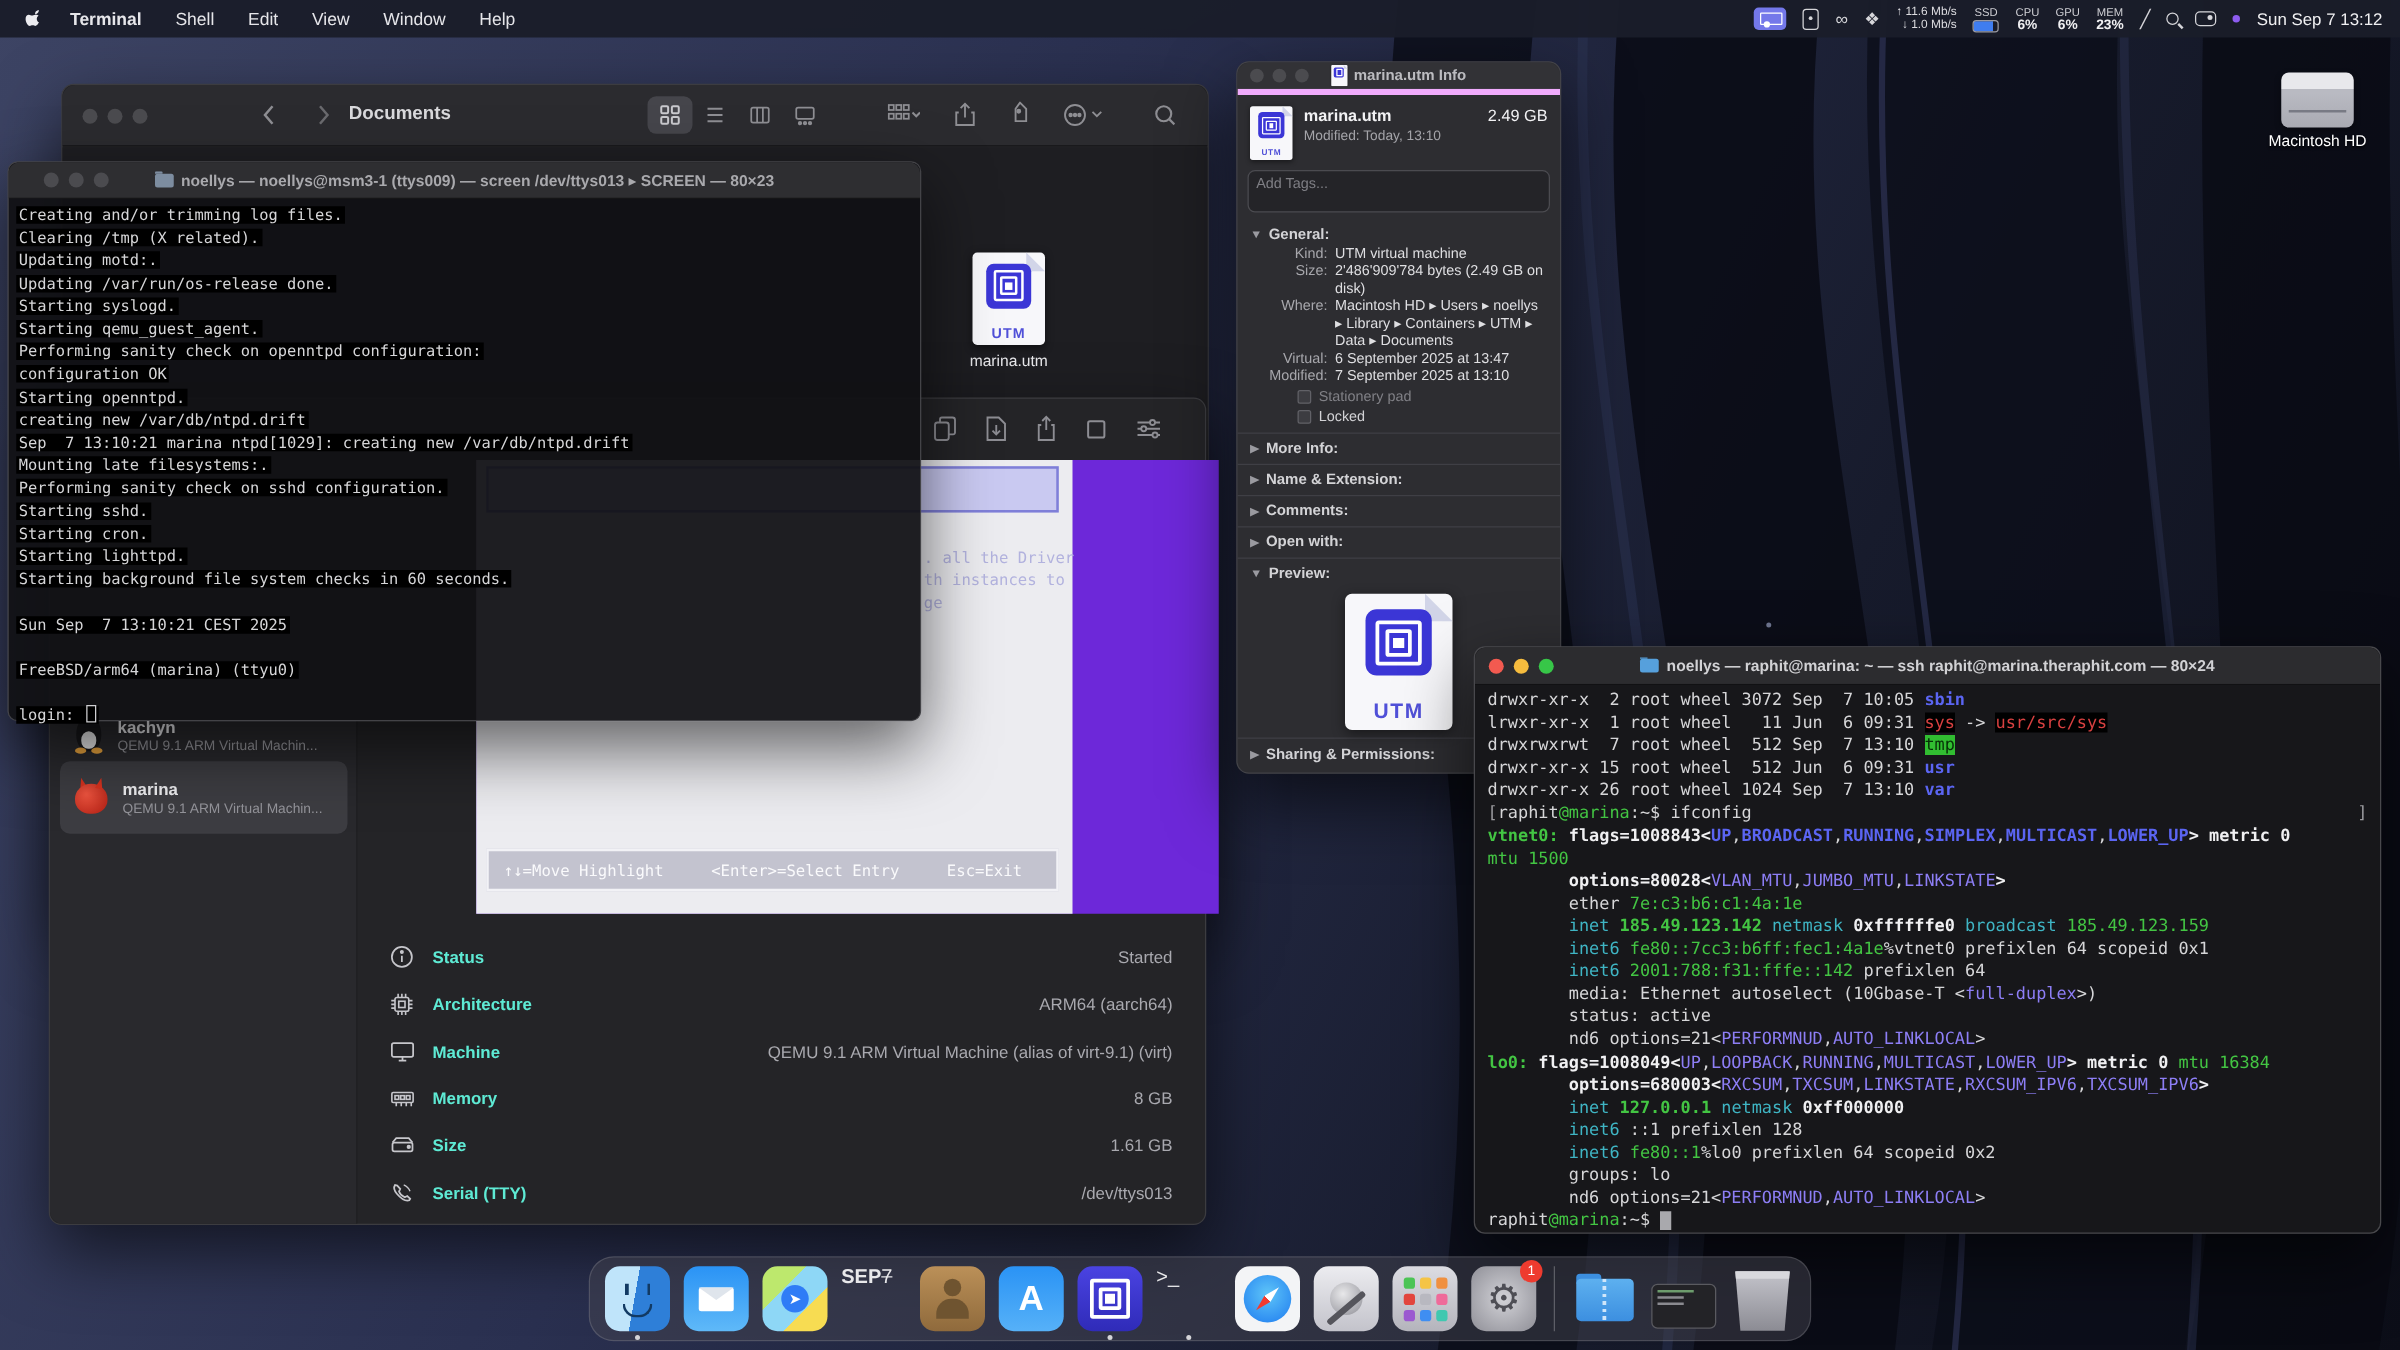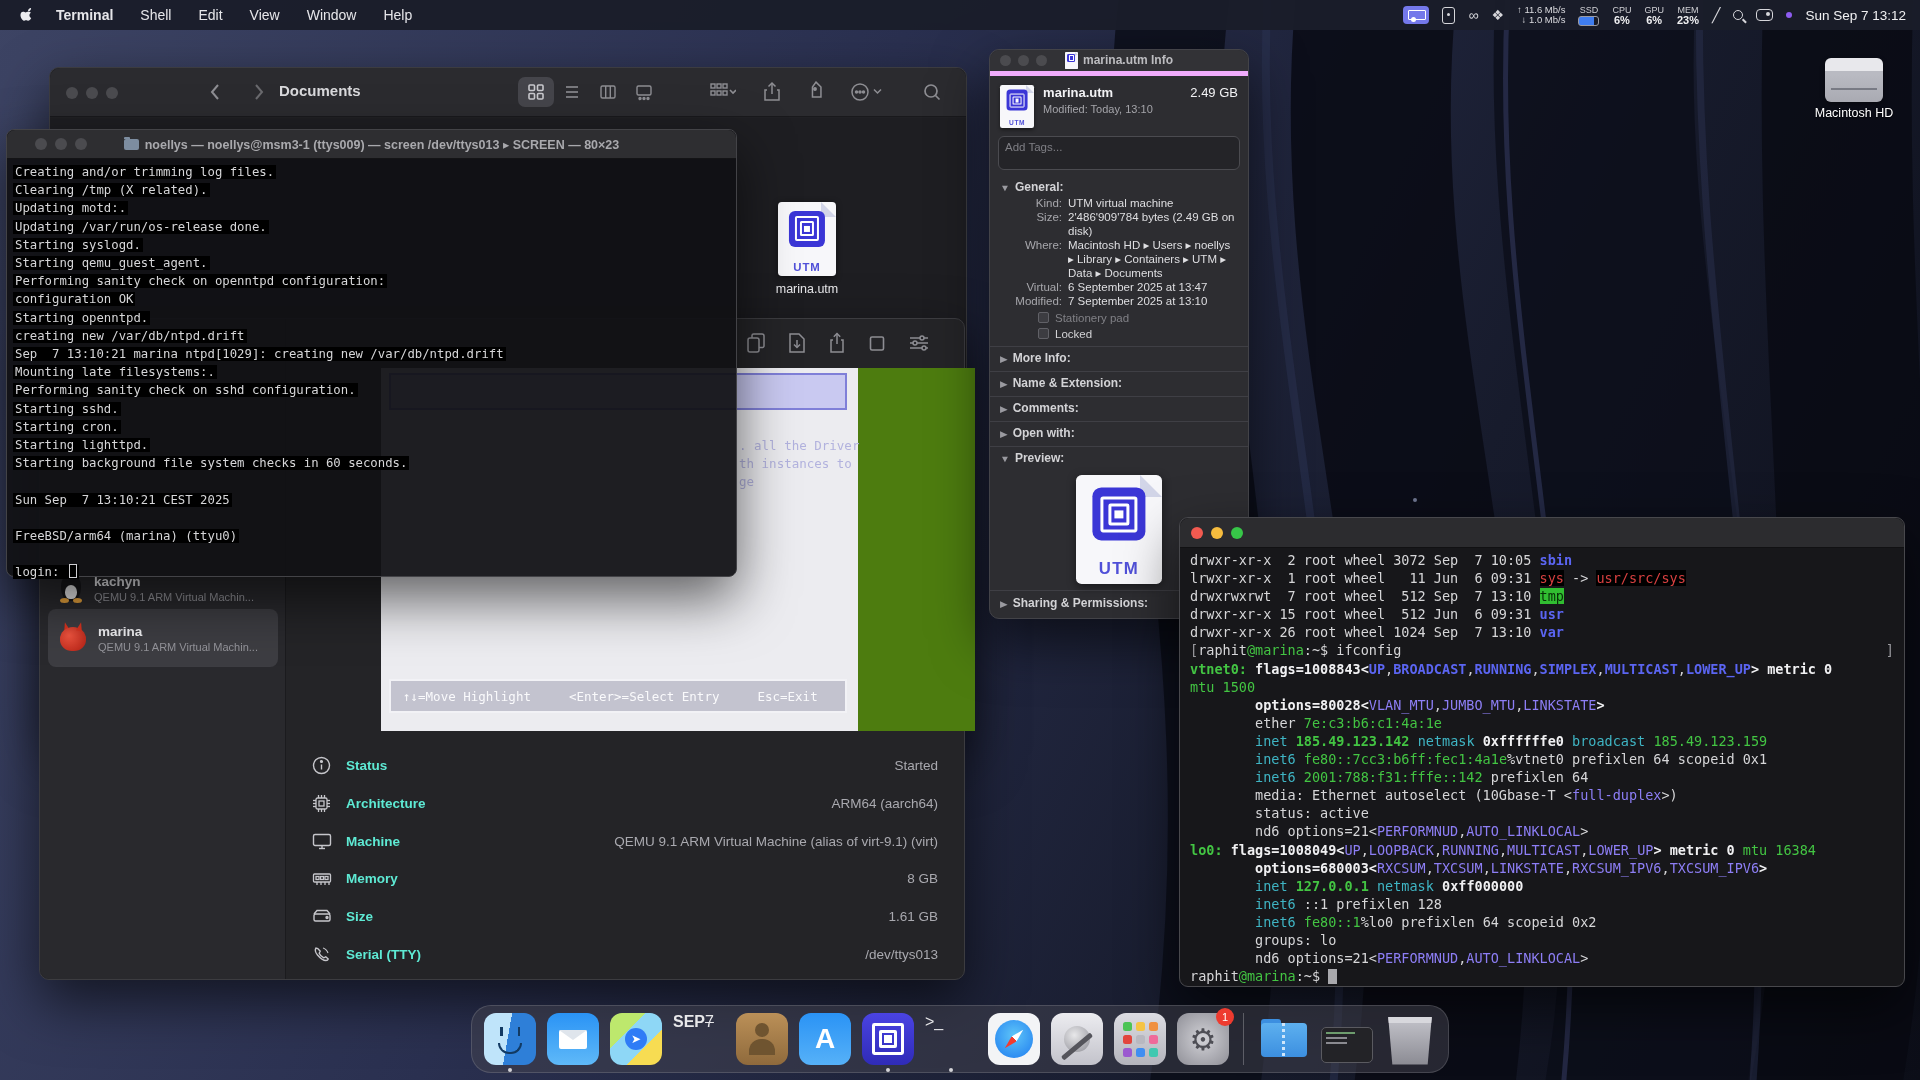--- a/index.html
+++ b/index.html
@@ -84,21 +84,21 @@
 .tux .tbody{position:absolute;left:3px;top:0;width:20px;height:28px;background:#17171a;border-radius:50% 50% 46% 46%}
 .tux .tbelly{position:absolute;left:7px;top:12px;width:12px;height:14px;background:#e9e9ea;border-radius:50% 50% 45% 45%}
 .tux .tfoot1,.tux .tfoot2{position:absolute;bottom:0;width:9px;height:5px;background:#e8a33d;border-radius:50%}
 .tux .tfoot1{left:2px}.tux .tfoot2{right:2px}
 .beastie{width:30px;height:30px;position:relative;flex:0 0 30px}
 .beastie .bhead{position:absolute;left:2px;top:4px;width:26px;height:24px;background:radial-gradient(circle at 35% 35%,#f05540,#b01e12);border-radius:50% 50% 46% 46%}
 .beastie::before,.beastie::after{content:"";position:absolute;top:-1px;border-style:solid;border-color:transparent transparent #d8331f transparent;border-width:0 3px 9px 3px}
 .beastie::before{left:5px;transform:rotate(-14deg)}
 .beastie::after{right:5px;transform:rotate(14deg)}
 #utm .utmtools{position:absolute;left:706px;top:13px;display:flex;gap:22px;color:#8d8d93}
-#utm .preview{position:absolute;left:341px;top:49px;width:594px;height:363px;background:#4d7c0f}
+#utm .preview{position:absolute;left:341px;top:49px;width:594px;height:363px;background:#6d28d9}
 #utm .vscreen{position:absolute;left:0;top:0;width:477px;height:363px;background:#ececf0}
 .hlbox{position:absolute;left:8px;top:5px;width:458px;height:37px;background:#c9c9f1;border:2px solid #7f7fd8}
 .fragline{position:absolute;left:358px;font-size:12.5px;color:#b2b2de;white-space:pre}
 .bootbar{position:absolute;left:8px;top:311px;width:458px;height:34px;background:#c3c3cf;border:2px solid #f2f2f6;display:flex;align-items:center;gap:38px;padding-left:12px;font-size:12.5px;color:#fafafc;white-space:nowrap}
 #utm .details{position:absolute;left:246px;right:0;top:422px;bottom:0;display:flex;flex-direction:column;justify-content:space-around;padding:6px 0}
 .drow{display:flex;align-items:center;padding:0 26px;height:38px}
 .drow .dic{width:22px;color:#c6c6cb;display:flex}
 .drow .dlabel{margin-left:12px;font-size:13.5px;font-weight:bold;color:#5eead4}
 .drow .dvalue{margin-left:auto;font-size:13.5px;color:#a9a9af}
 
@@ -636,20 +636,21 @@
     <div class="utmword">UTM</div>
   </div>
   <div class="sharing disc" style="margin-top:0"><span class="chev">▶</span><span>Sharing &amp; Permissions:</span></div>
 </div>
 
 <div id="ssh" class="window">
   <div class="titlebar">
     <span class="tl red"></span>
     <span class="tl yel"></span>
     <span class="tl grn"></span>
+    <span class="ttl"><span class="fold blue"></span><span>noellys — raphit@marina: ~ — ssh raphit@marina.theraphit.com — 80×24</span></span>
   </div>
   <div class="body mono" id="ssh-lines">
       <div class="srow"><span>drwxr-xr-x  2 root wheel 3072 Sep  7 10:05 </span><span class="B">sbin</span></div>
       <div class="srow"><span>lrwxr-xr-x  1 root wheel   11 Jun  6 09:31 </span><span class="sr">sys</span><span> -&gt; </span><span class="sr">usr/src/sys</span></div>
       <div class="srow"><span>drwxrwxrwt  7 root wheel  512 Sep  7 13:10 </span><span class="tg">tmp</span></div>
       <div class="srow"><span>drwxr-xr-x 15 root wheel  512 Jun  6 09:31 </span><span class="B">usr</span></div>
       <div class="srow"><span>drwxr-xr-x 26 root wheel 1024 Sep  7 13:10 </span><span class="B">var</span></div>
       <div class="srow"><span class="dm">[</span><span>raphit</span><span class="g">@marina</span><span>:~$ ifconfig</span><span class="fr dm">]</span></div>
       <div class="srow"><span class="gb">vtnet0:</span><span class="b"> flags=1008843&lt;</span><span class="B">UP</span><span>,</span><span class="B">BROADCAST</span><span>,</span><span class="B">RUNNING</span><span>,</span><span class="B">SIMPLEX</span><span>,</span><span class="B">MULTICAST</span><span>,</span><span class="B">LOWER_UP</span><span class="b">&gt; metric 0</span></div>
       <div class="srow"><span class="g">mtu 1500</span></div>

